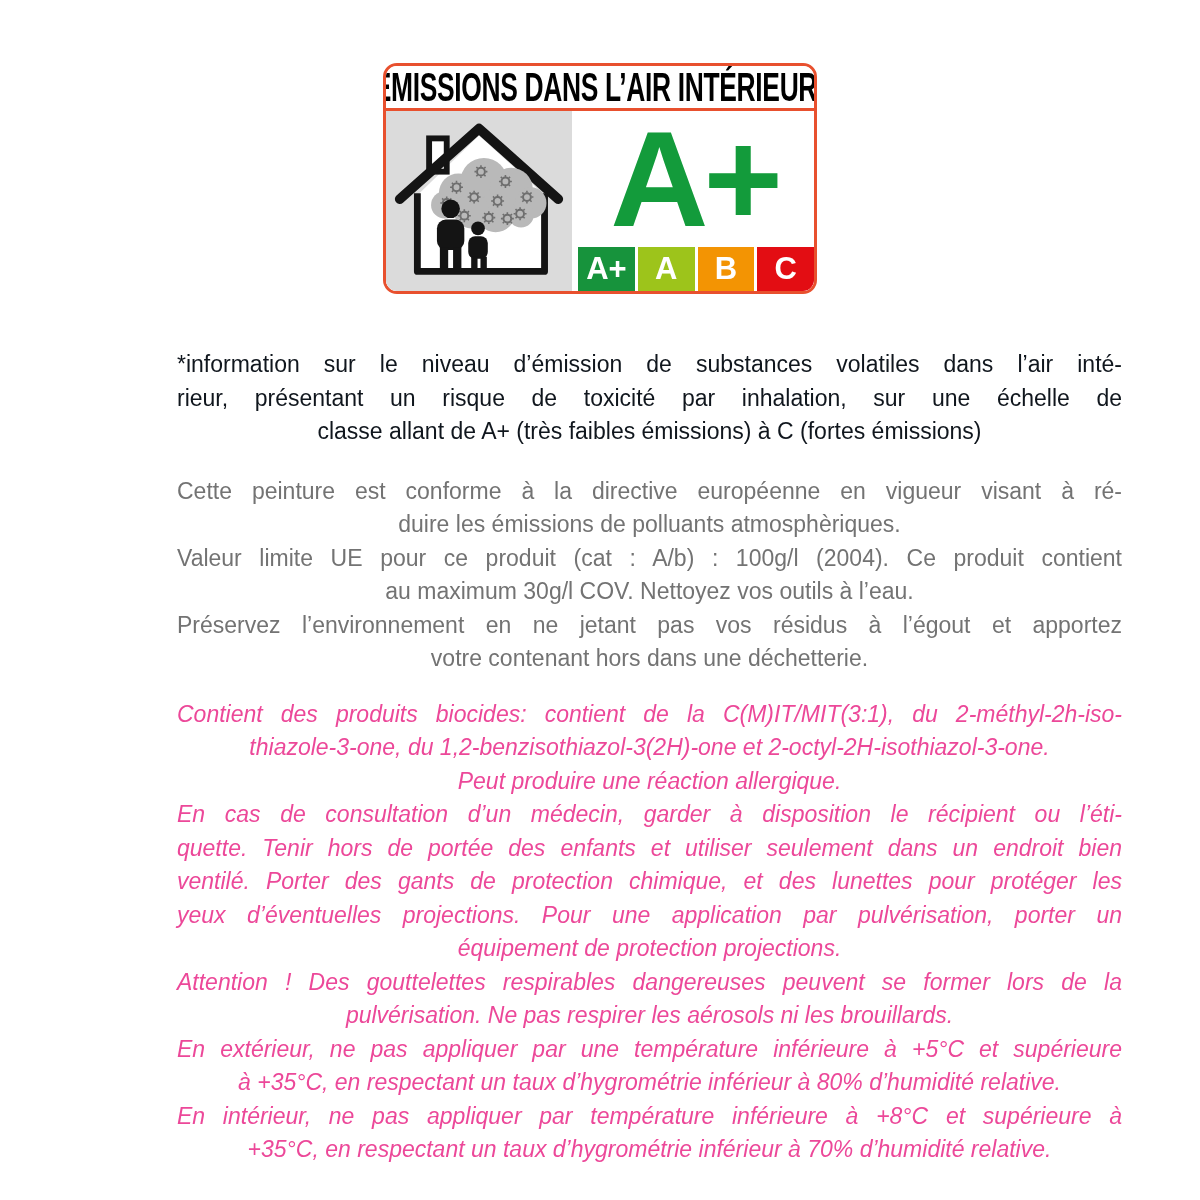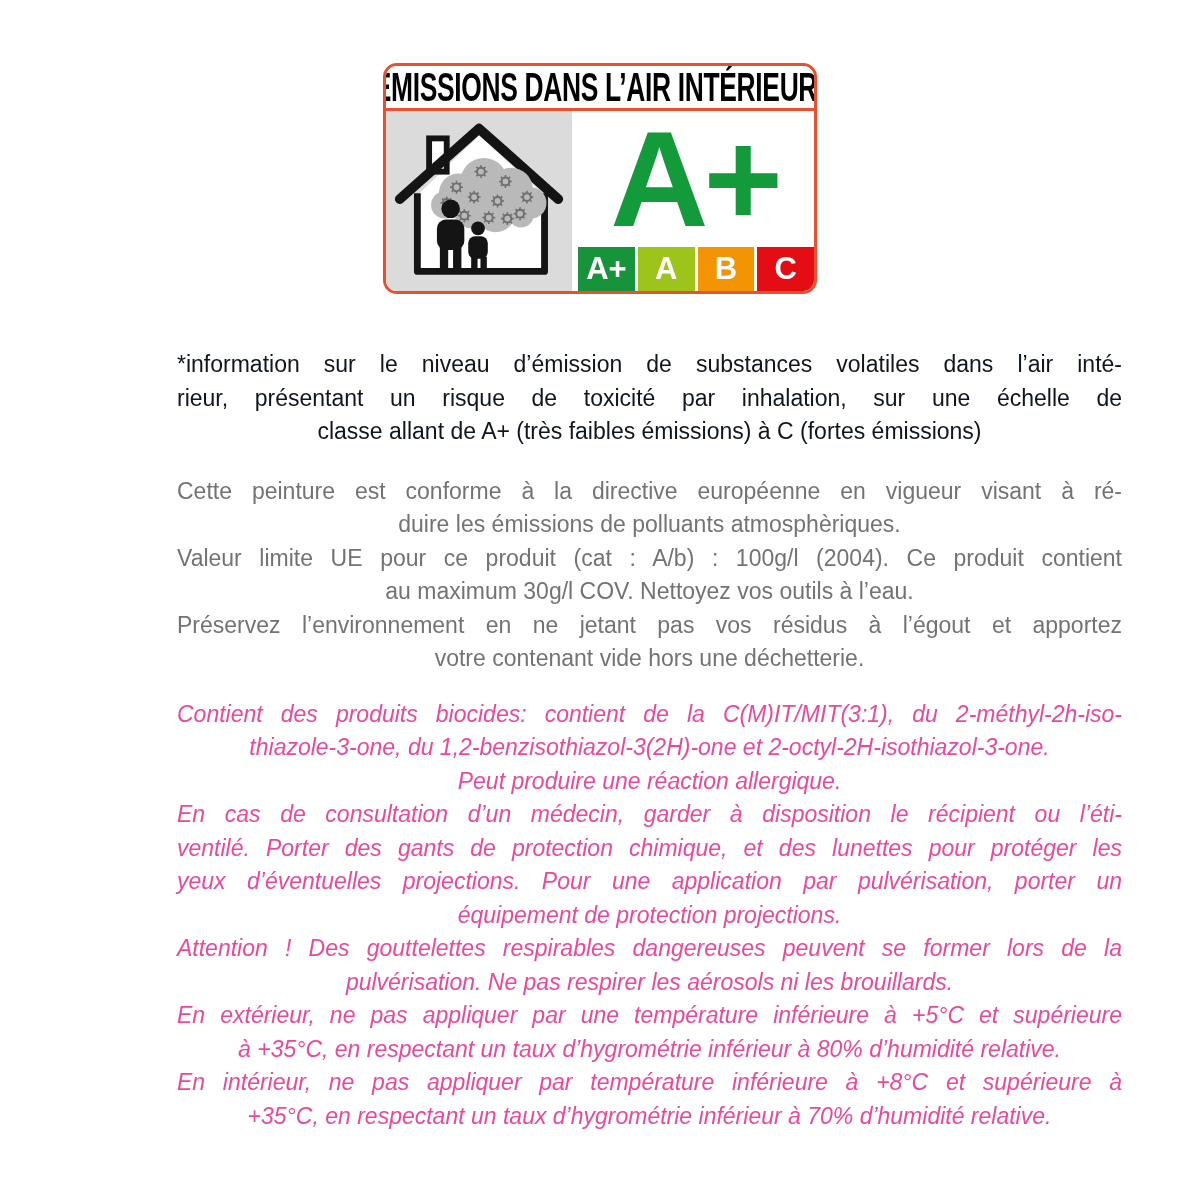--- a/index.html
+++ b/index.html
@@ -138,27 +138,28 @@
         <div class="line just">*information sur le niveau d’émission de substances volatiles dans l’air inté-</div>
         <div class="line just">rieur, présentant un risque de toxicité par inhalation, sur une échelle de</div>
         <div class="line">classe allant de A+ (très faibles émissions) à C (fortes émissions)</div>
       </div>
       <div class="para p-compliance" style="color: #737373;">
         <div class="line just">Cette peinture est conforme à la directive européenne en vigueur visant à ré-</div>
         <div class="line">duire les émissions de polluants atmosphèriques.</div>
         <div class="line just">Valeur limite UE pour ce produit (cat : A/b) : 100g/l (2004). Ce produit contient</div>
         <div class="line">au maximum 30g/l COV. Nettoyez vos outils à l’eau.</div>
         <div class="line just">Préservez l’environnement en ne jetant pas vos résidus à l’égout et apportez</div>
-        <div class="line">votre contenant vide hors une déchetterie.</div>
+        <div class="line">votre contenant hors dans une déchetterie.</div>
       </div>
       <div class="para p-safety italic" style="color: #ec4899;">
         <div class="line just">Contient des produits biocides: contient de la C(M)IT/MIT(3:1), du 2-méthyl-2h-iso-</div>
         <div class="line">thiazole-3-one, du 1,2-benzisothiazol-3(2H)-one et 2-octyl-2H-isothiazol-3-one.</div>
         <div class="line">Peut produire une réaction allergique.</div>
         <div class="line just">En cas de consultation d’un médecin, garder à disposition le récipient ou l’éti-</div>
+        <div class="line just">quette. Tenir hors de portée des enfants et utiliser seulement dans un endroit bien</div>
         <div class="line just">ventilé. Porter des gants de protection chimique, et des lunettes pour protéger les</div>
         <div class="line just">yeux d’éventuelles projections. Pour une application par pulvérisation, porter un</div>
         <div class="line">équipement de protection projections.</div>
         <div class="line just">Attention ! Des gouttelettes respirables dangereuses peuvent se former lors de la</div>
         <div class="line">pulvérisation. Ne pas respirer les aérosols ni les brouillards.</div>
         <div class="line just">En extérieur, ne pas appliquer par une température inférieure à +5°C et supérieure</div>
         <div class="line">à +35°C, en respectant un taux d’hygrométrie inférieur à 80% d’humidité relative.</div>
         <div class="line just">En intérieur, ne pas appliquer par température inférieure à +8°C et supérieure à</div>
         <div class="line">+35°C, en respectant un taux d’hygrométrie inférieur à 70% d’humidité relative.</div>
       </div>

